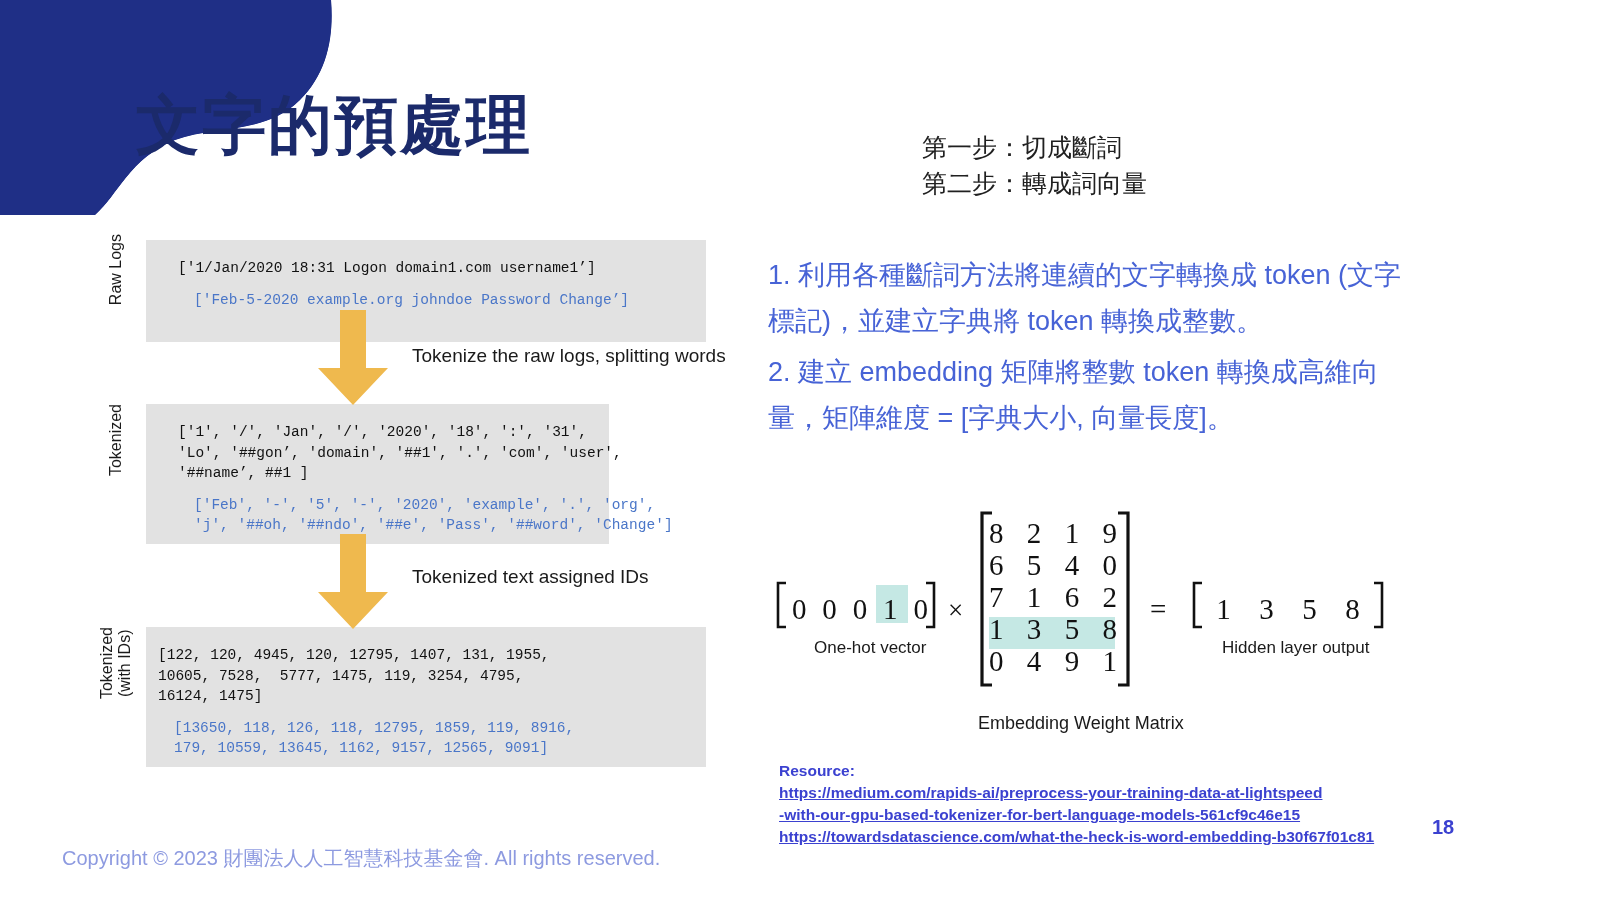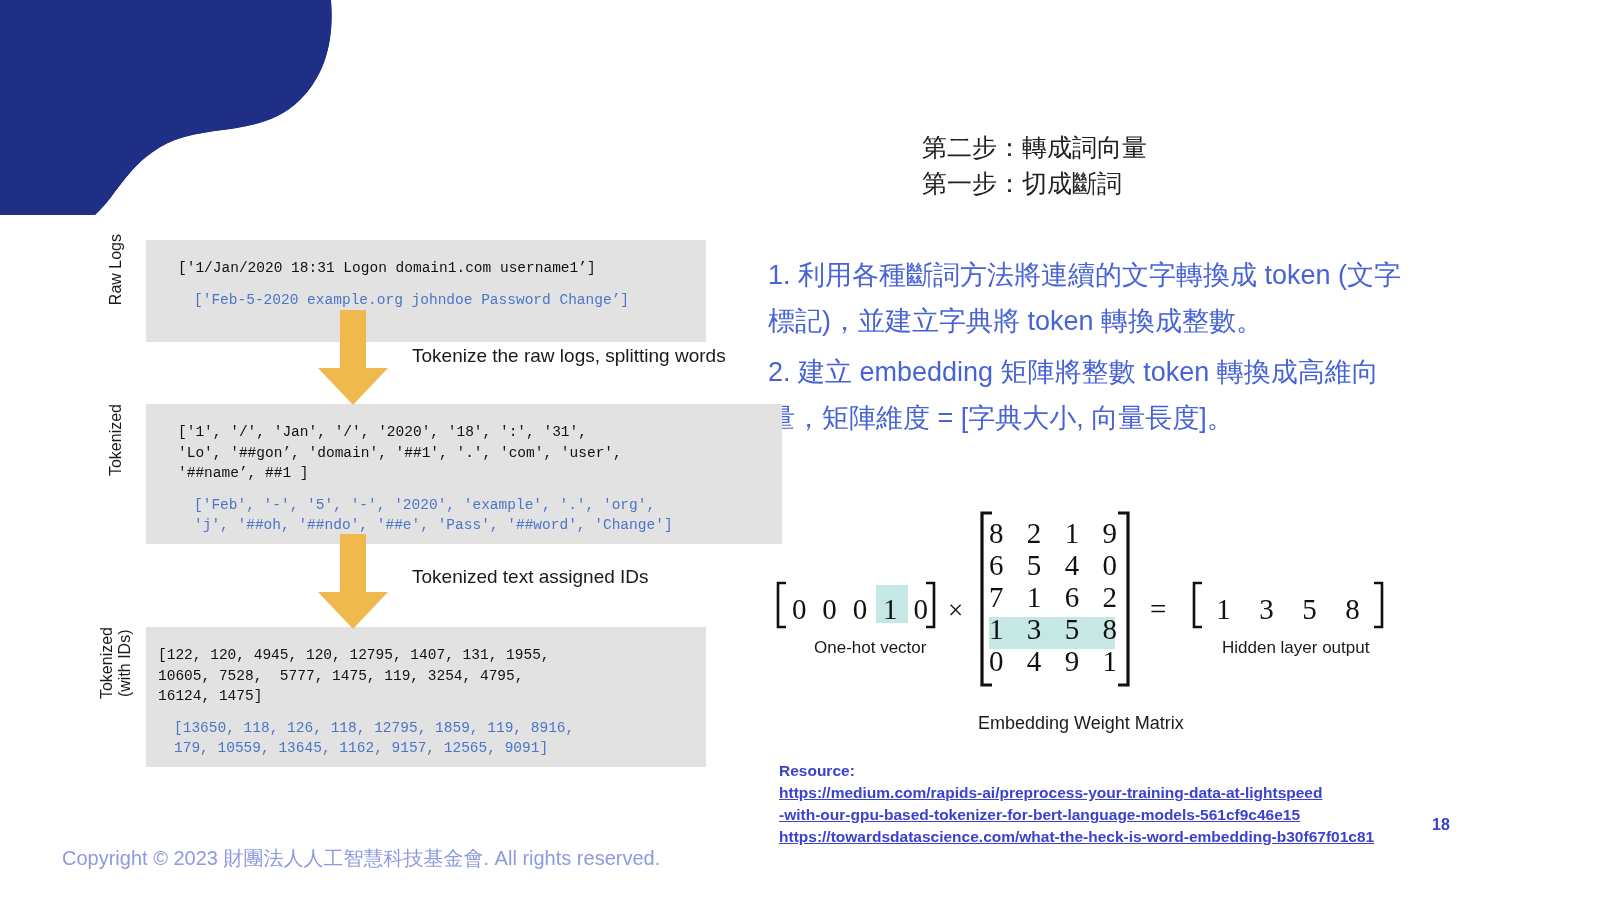--- a/index.html
+++ b/index.html
@@ -73,21 +73,21 @@
     font-family: "Liberation Mono", "DejaVu Sans Mono", monospace;
     font-size: 14.5px;
     line-height: 1.42;
     white-space: pre;
     color: #111111;
   }
   .code-line.blue { color: #4a76c8; }
   .code-group + .code-group { margin-top: 11px; margin-left: 16px; }
 
   #block-raw   { top: 8px;   width: 560px; height: 102px; }
-  #block-tok   { top: 172px; width: 636px; height: 140px; }
+  #block-tok   { top: 172px; width: 463px; height: 140px; }
   #block-ids   { top: 395px; width: 560px; height: 140px; padding-left: 12px; }
 
   
   .row-label {
     position: absolute;
     left: 0px;
     width: 44px;
     font-size: 16px;
     color: #1a1a1a;
     text-align: center;
@@ -165,40 +165,41 @@
   #copyright {
     position: absolute;
     left: 62px; top: 845px;
     font-size: 20px;
     color: #8d9ae0;
     white-space: nowrap;
   }
   #page-number {
     position: absolute;
     left: 1432px; top: 816px;
-    font-size: 16px;
+    font-size: 20px;
     font-weight: bold;
     color: #3b41d0;
   }
 </style>
 </head>
 <body>
 
 <div id="slide">
 
   <svg id="blob" viewBox="0 0 380 230" xmlns="http://www.w3.org/2000/svg">
     <path d="M0,0 L330,0 C335,40 330,80 300,110 C265,145 215,135 175,150 C130,168 118,205 95,225 L0,225 Z" fill="#1f2f86"></path>
     <path d="M0,225 L95,225 C118,205 130,168 175,150 C215,135 265,145 300,110 C330,80 335,40 330,0 L380,0 L380,230 L0,230 Z" fill="#ffffff"></path>
     <path d="M0,0 L330,0 C335,40 330,80 300,110 C265,145 215,135 175,150 C130,168 118,205 95,225 L0,225 Z" fill="#1f2f86"></path>
   </svg>
 
+  <div id="title">文字的預處理</div>
 
   <div id="steps">
+    <div class="step-line">第一步：切成斷詞</div>
     <div class="step-line">第二步：轉成詞向量</div>
-    <div class="step-line">第一步：切成斷詞</div>
   </div>
 
   <div id="body-text">
     <p class="para">1. 利用各種斷詞方法將連續的文字轉換成 token (文字標記)，並建立字典將 token 轉換成整數。</p>
     <p class="para">2. 建立 embedding 矩陣將整數 token 轉換成高維向量，矩陣維度 = [字典大小, 向量長度]。</p>
   </div>
 
   <div id="pipeline">
 
     <div class="row-label" id="label-raw">

